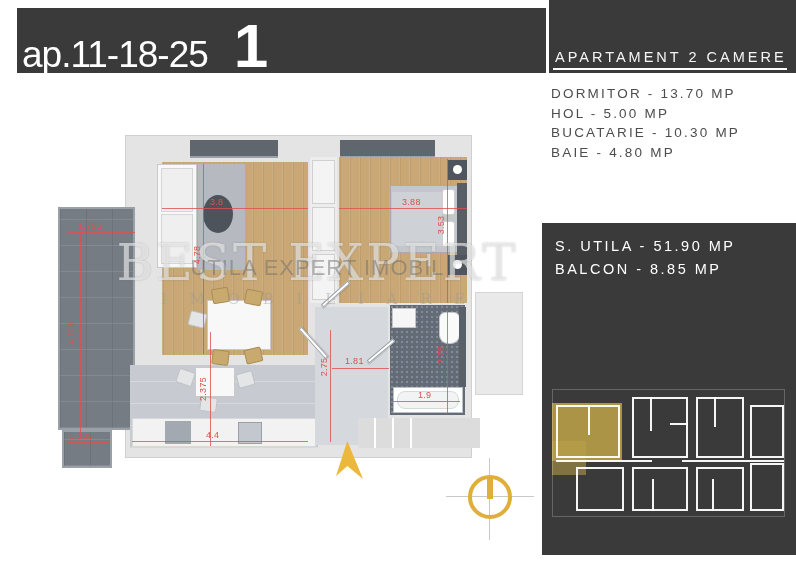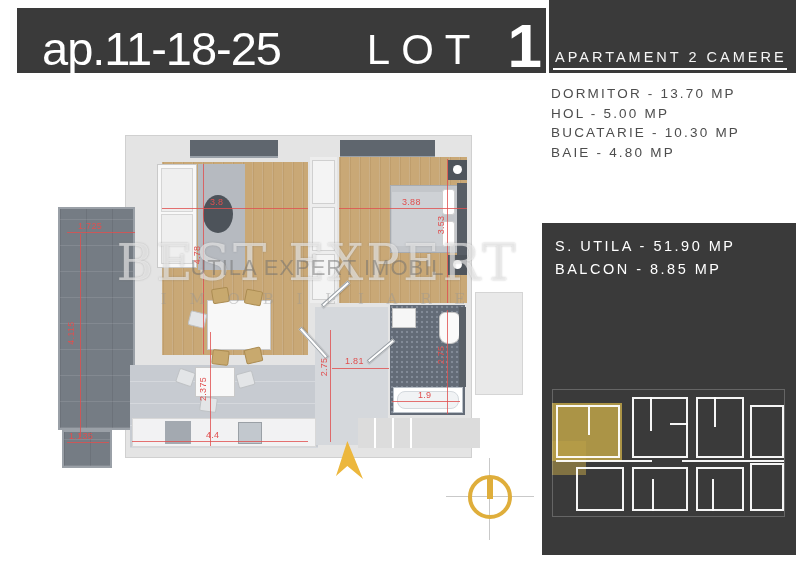--- a/index.html
+++ b/index.html
@@ -9,21 +9,21 @@
     background: #fff; overflow: hidden;
     font-family: "Liberation Sans", sans-serif;
   }
 
   
   .title-bar {
     position: absolute; left: 17px; top: 8px; width: 529px; height: 65px;
     background: #3a3a3a; color: #fff;
     display: flex; align-items: flex-end; padding: 0 4px 1px 5px;
   }
-  .title-unit { font-size: 47px; letter-spacing: -1px; line-height: 0.95; margin-left: 20px; }
+  .title-unit { font-size: 37px; letter-spacing: -1px; line-height: 0.95; }
   .title-lot  { font-size: 42px; letter-spacing: 11px; margin-left: auto; line-height: 1; padding-bottom: 1px; }
   .title-num  { font-size: 62px; font-weight: bold; margin-left: 26px; line-height: 0.82; }
 
   .right-header {
     position: absolute; left: 549px; top: 0; width: 247px; height: 73px;
     background: #3a3a3a; color: #f5f5f5;
   }
   .right-header .apt-type {
     position: absolute; left: 6px; bottom: 8px;
     font-size: 14.5px; letter-spacing: 3px; white-space: nowrap; text-align: right;
@@ -111,21 +111,20 @@
   .cross-v { position: absolute; left: 489px; top: 458px; width: 1px; height: 82px; background: #c9c9c9; }
   .cross-h { position: absolute; left: 446px; top: 496px; width: 88px; height: 1px; background: #c9c9c9; }
 </style>
 </head>
 <body>
 
 <div class="page">
 
   <div class="title-bar">
     <span class="title-unit">ap.11-18-25</span>
-    <span class="title-lot">LOT</span>
     <span class="title-num">1</span>
   </div>
 
   <div class="right-header">
     <span class="apt-type">APARTAMENT 2 CAMERE</span>
     <span class="underline"></span>
   </div>
 
   <div class="room-list">
     <div class="room-line">DORMITOR - 13.70 MP</div>

